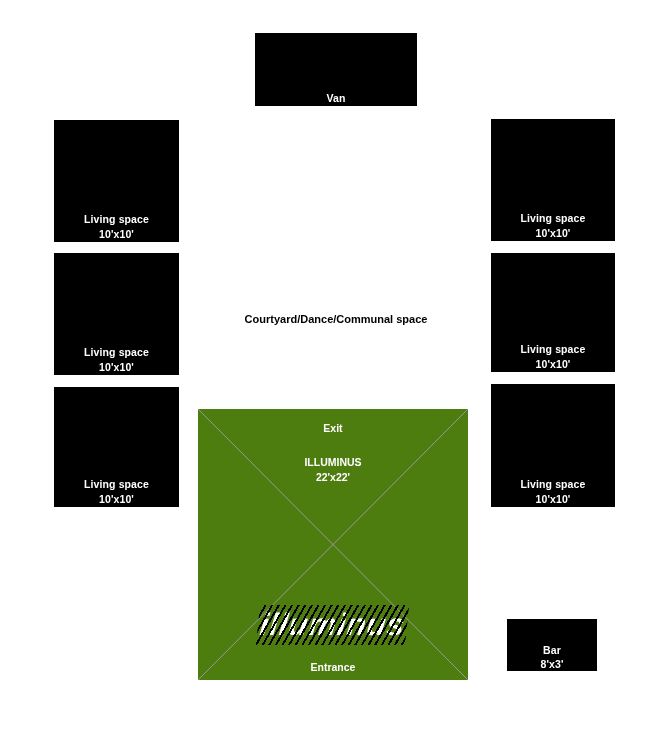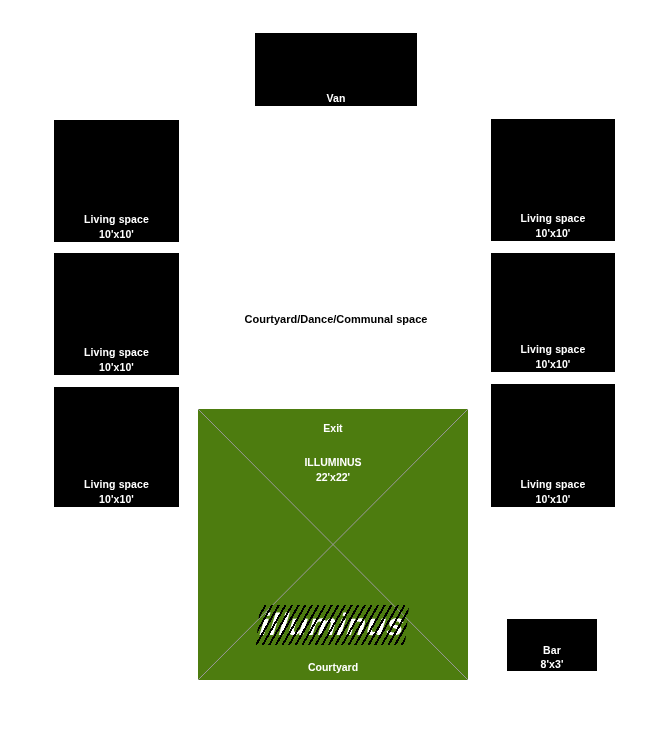--- a/index.html
+++ b/index.html
@@ -134,21 +134,21 @@
       <line x1="270" y1="0" x2="0" y2="271" stroke="#9a9a9a" stroke-width="1"></line>
     </svg>
     <div class="pyr-exit">Exit</div>
     <div class="pyr-title">
       <div>ILLUMINUS</div>
       <div>22'x22'</div>
     </div>
     <div class="pyr-logo">
       <span class="logo-inner">illuminus</span>
     </div>
-    <div class="pyr-entrance">Courtyard</div>
+    <div class="pyr-entrance">Entrance</div>
   </div>
 
   <div class="blk bar">
     <div>Bar</div>
     <div>8'x3'</div>
   </div>
 
 </div>
 
 </body></html>

